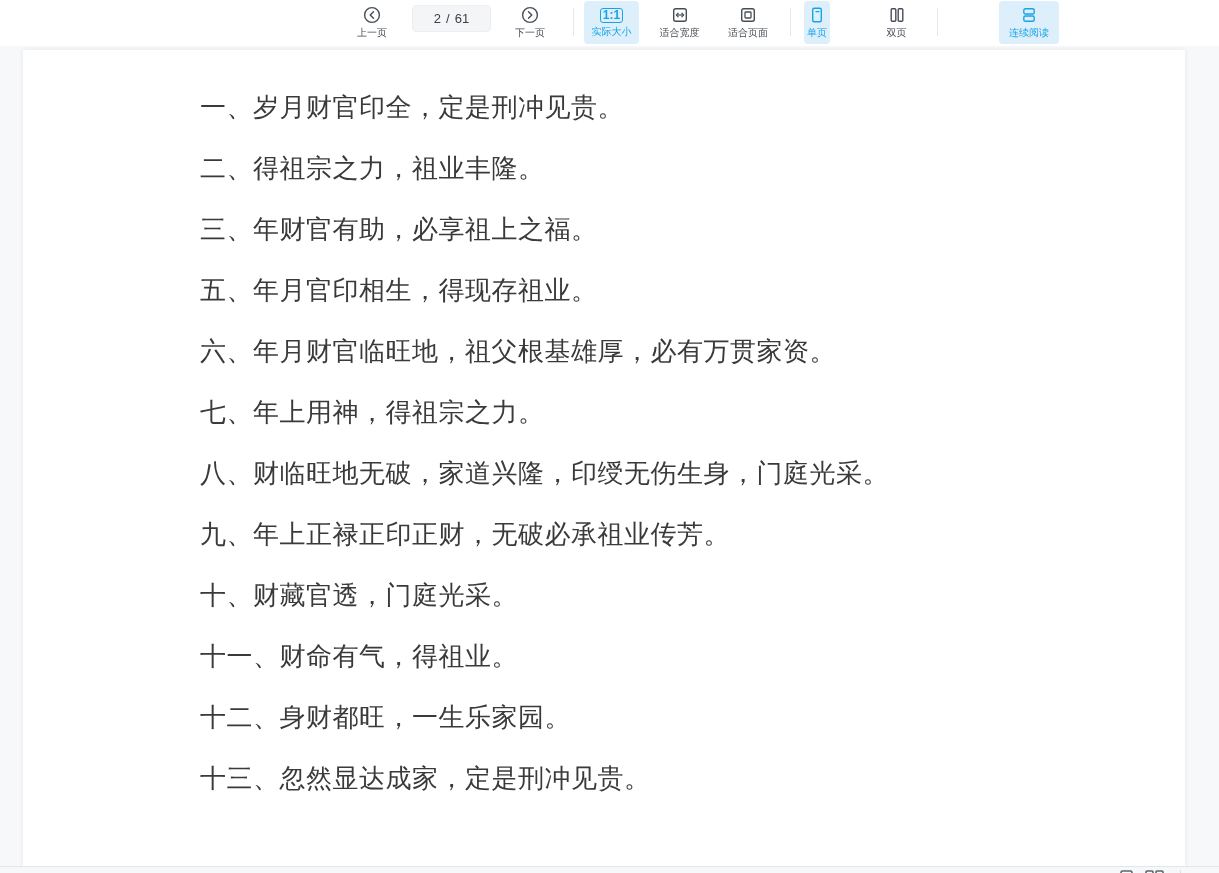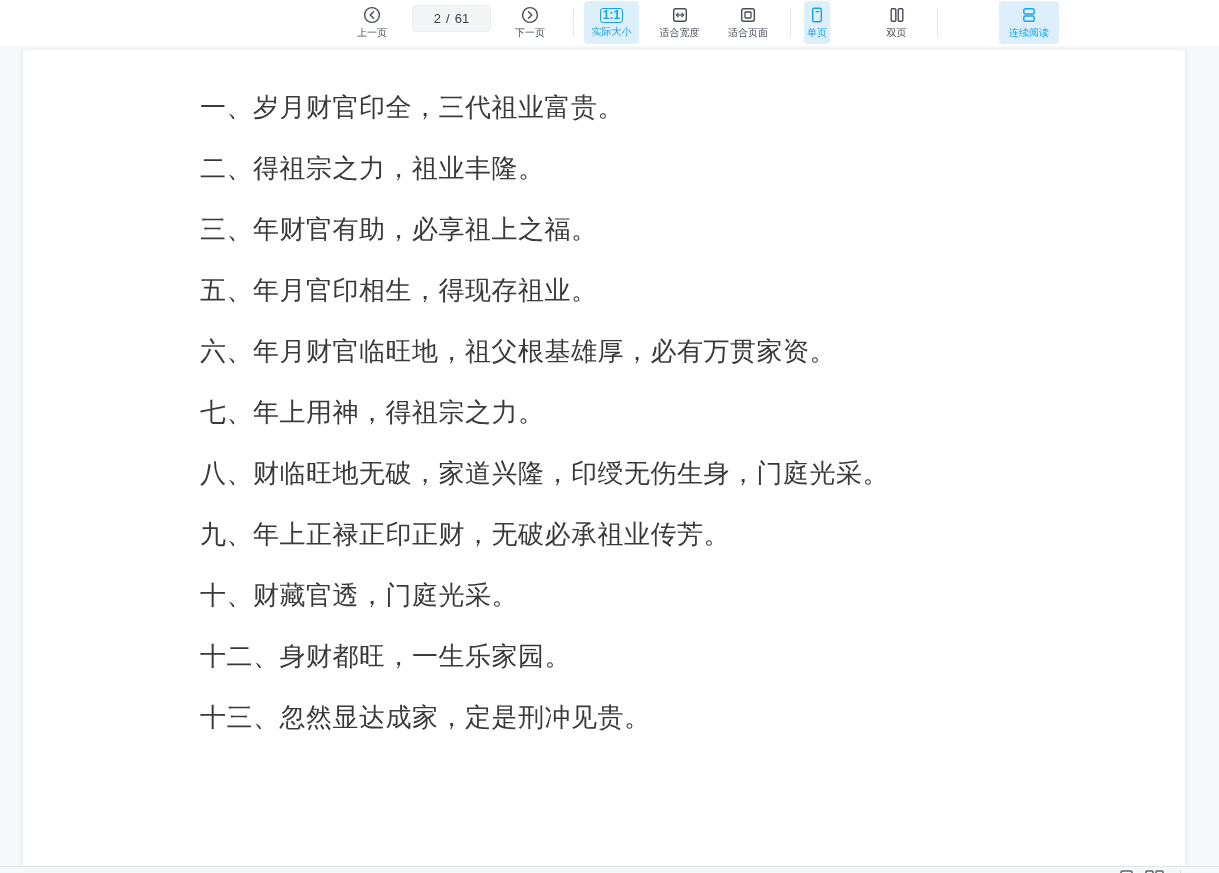--- a/index.html
+++ b/index.html
@@ -210,29 +210,30 @@
       <rect class="stk" x="3.8" y="10" width="10.4" height="5.2" rx="1.5" fill="none" stroke-width="1.4"></rect>
     </svg>
     <span class="lbl">连续阅读</span>
   </div>
 
 </div>
 
 <div class="workspace">
   <div class="doc-page">
     <div class="doc-text">
-      <p>一、岁月财官印全，三代祖业富贵。</p>
+      <p>一、岁月财官印全，定是刑冲见贵。</p>
       <p>二、得祖宗之力，祖业丰隆。</p>
       <p>三、年财官有助，必享祖上之福。</p>
       <p>五、年月官印相生，得现存祖业。</p>
       <p>六、年月财官临旺地，祖父根基雄厚，必有万贯家资。</p>
       <p>七、年上用神，得祖宗之力。</p>
       <p>八、财临旺地无破，家道兴隆，印绶无伤生身，门庭光采。</p>
       <p>九、年上正禄正印正财，无破必承祖业传芳。</p>
       <p>十、财藏官透，门庭光采。</p>
+      <p>十一、财命有气，得祖业。</p>
       <p>十二、身财都旺，一生乐家园。</p>
       <p>十三、忽然显达成家，定是刑冲见贵。</p>
     </div>
   </div>
 </div>
 
 <div class="statusbar">
   <div class="sb-icon" style="left:1120px;">
     <svg width="13" height="14" viewBox="0 0 13 14">
       <rect x="1" y="1" width="11" height="12" rx="1.5" fill="none" stroke="#5d636d" stroke-width="1.6"></rect>

